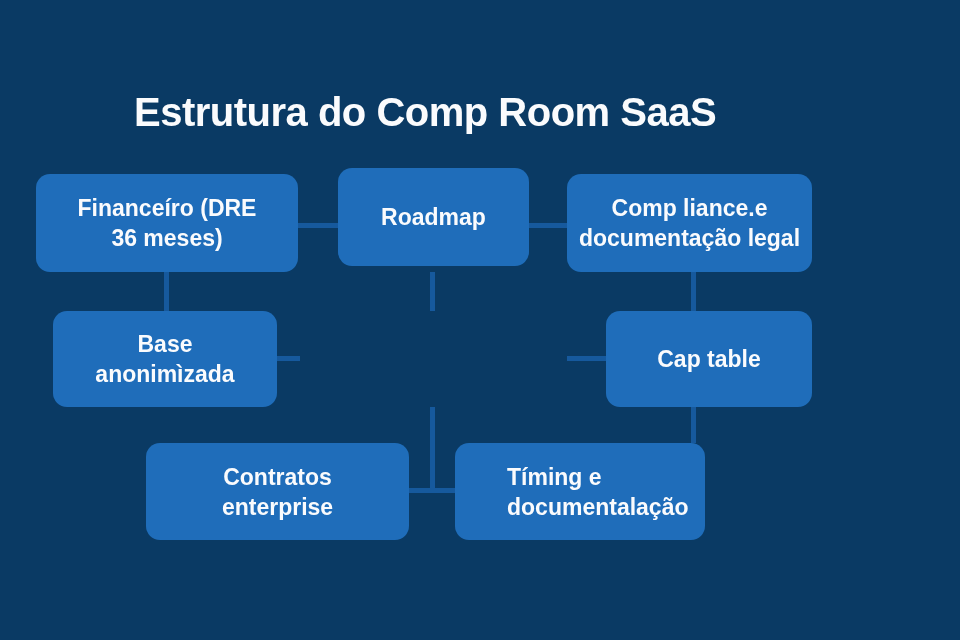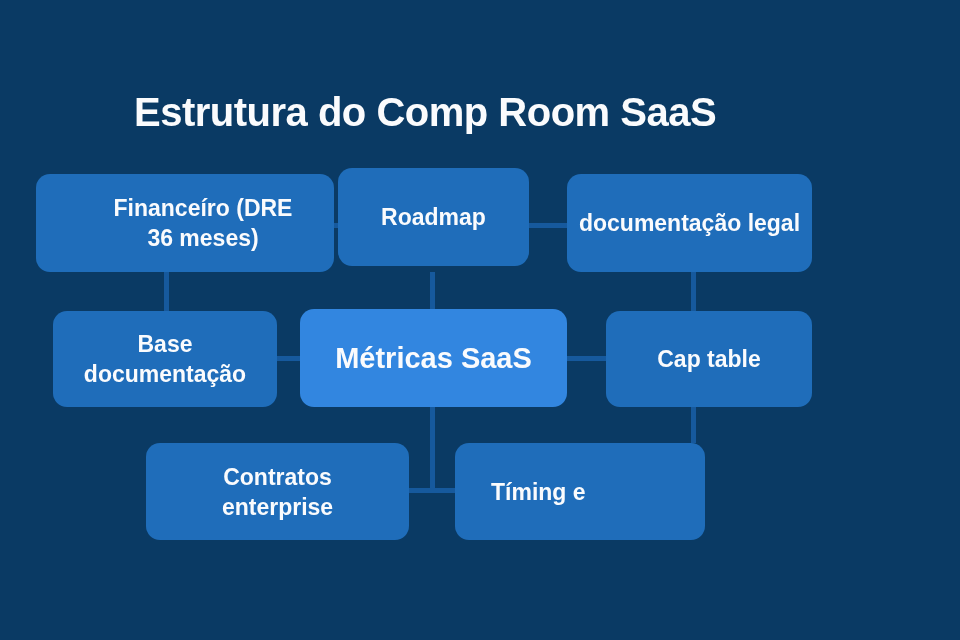--- a/index.html
+++ b/index.html
@@ -25,27 +25,27 @@
     color:var(--text,#fafbfd);
     font-size:23px;font-weight:600;line-height:30px;
     z-index:2;
   }
   .node span{display:block;}
   .node.highlight{
     background:var(--boxhi,#3286e0);
     font-size:29px;font-weight:700;
   }
   .node.left-text{
-    align-items:flex-start;text-align:left;padding-left:36px;box-sizing:border-box;
+    align-items:flex-start;text-align:left;padding-left:52px;box-sizing:border-box;
   }
   .connector{
     position:absolute;background:var(--connector,#16599d);z-index:1;
   }
   
-  .n-financeiro{left:36px;top:174px;width:262px;height:98px;padding-left:36px;}
+  .n-financeiro{left:36px;top:174px;width:262px;height:98px;}
   .n-roadmap{left:338px;top:168px;width:191px;height:98px;}
   .n-compliance{left:567px;top:174px;width:245px;height:98px;}
   .n-base{left:53px;top:311px;width:224px;height:96px;}
   .n-metricas{left:300px;top:309px;width:267px;height:98px;}
   .n-captable{left:606px;top:311px;width:206px;height:96px;}
   .n-contratos{left:146px;top:443px;width:263px;height:97px;}
   .n-timing{left:455px;top:443px;width:250px;height:97px;}
   
   .c-fin-road{left:298px;top:223px;width:40px;height:5px;}
   .c-road-comp{left:529px;top:223px;width:38px;height:5px;}
@@ -77,35 +77,34 @@
   <div class="connector c-cap-timing"></div>
 
   <div class="node n-financeiro">
     <span>Financeíro (DRE</span>
     <span>36 meses)</span>
   </div>
   <div class="node n-roadmap">
     <span>Roadmap</span>
   </div>
   <div class="node n-compliance">
+    <span>Comp liance.e</span>
     <span>documentação legal</span>
   </div>
 
   <div class="node n-base">
     <span>Base</span>
-    <span>documentação</span>
-  </div>
-  <div class="node highlight n-metricas">
-    <span>Métricas SaaS</span>
+    <span>anonimìzada</span>
   </div>
   <div class="node n-captable">
     <span>Cap table</span>
   </div>
 
   <div class="node n-contratos">
     <span>Contratos</span>
     <span>enterprise</span>
   </div>
   <div class="node left-text n-timing">
     <span>Tíming e</span>
+    <span>documentalação</span>
   </div>
 
 </div>
 
 </body></html>

